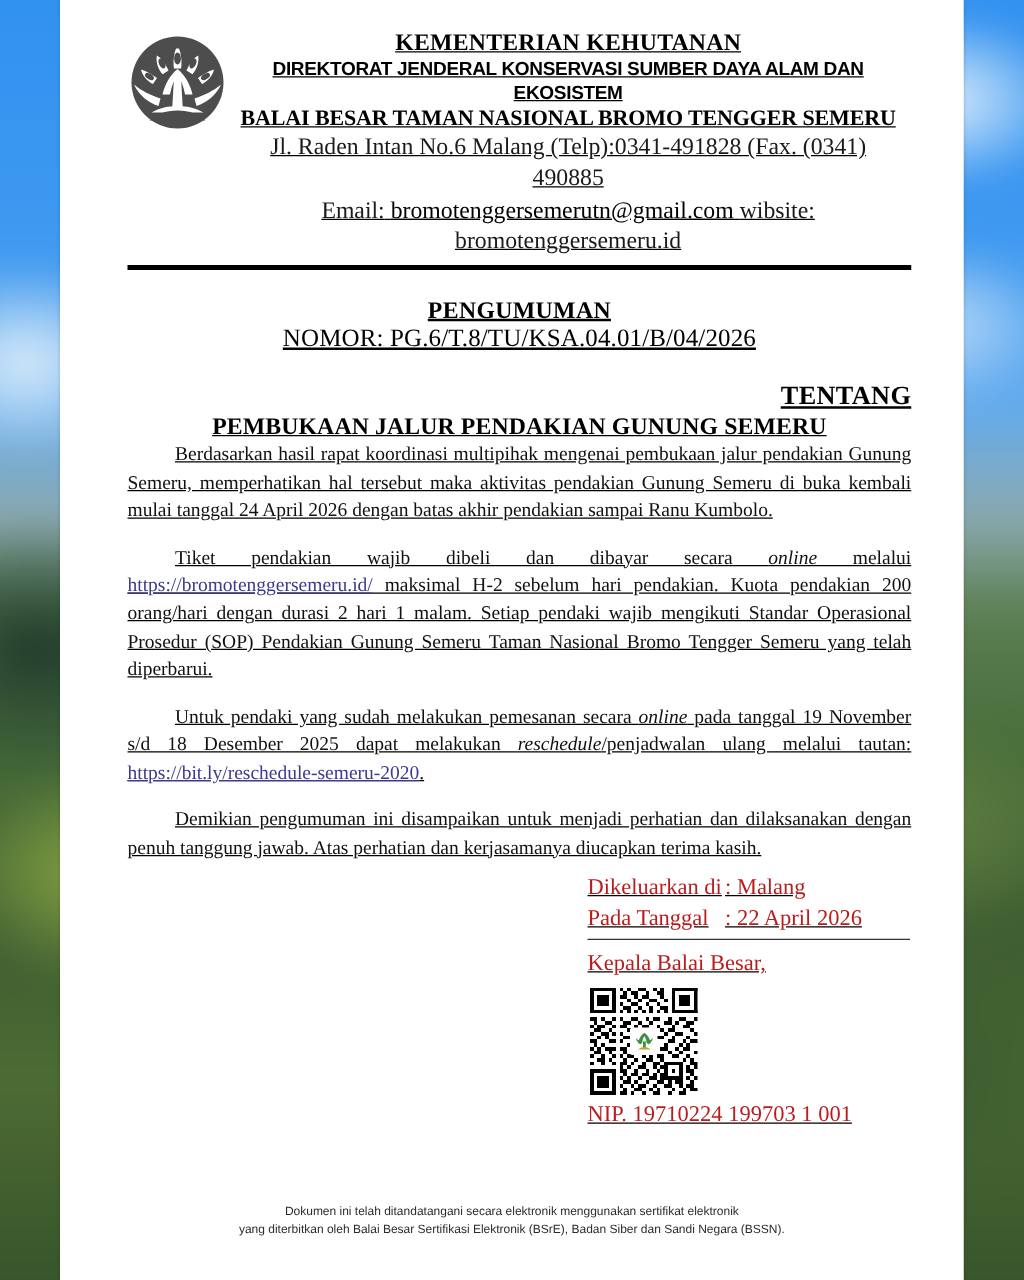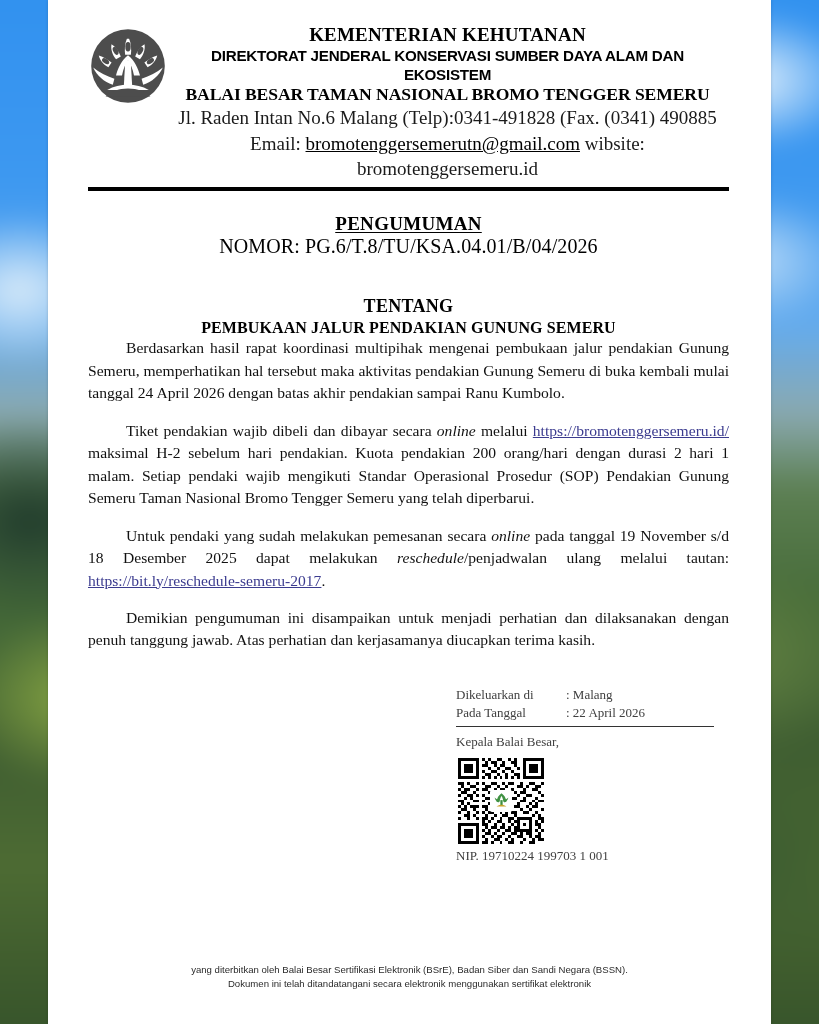--- a/index.html
+++ b/index.html
@@ -49,23 +49,24 @@
     top: 0;
     width: 723px;
     height: 1024px;
     background: #ffffff;
     z-index: 2;
     box-shadow: 0 0 3px rgba(0,0,0,0.18);
   }
 
   .inner {
     position: absolute;
-    left: 40px;
+    left: 54px;
     right: 42px;
     top: 0;
+    text-decoration: underline;
   }
 
   
   .kop {
     display: flex;
     align-items: flex-start;
     padding-top: 24px;
   }
   .logo-wrap {
     width: 84px;
@@ -127,29 +128,29 @@
     margin-top: 22px;
     letter-spacing: 0.3px;
   }
   .t-nomor {
     text-align: center;
     font-size: 20px;
     margin-top: 0;
     letter-spacing: 0.1px;
   }
   .t-tentang {
-    text-align: center;
-    font-size: 18px;
+    text-align: right;
+    font-size: 21px;
     font-weight: bold;
-    margin-top: 38px;
+    margin-top: 21px;
     letter-spacing: 0.3px;
   }
   .t-subject {
     text-align: center;
-    font-size: 16px;
+    font-size: 19px;
     font-weight: bold;
     margin-top: 2px;
     letter-spacing: 0.1px;
   }
 
   
   .body-wrap { }
   p.para {
     margin: 0 0 15px 0;
     font-size: 15.6px;
@@ -162,24 +163,24 @@
   p.para:last-child { margin-bottom: 0; }
   .it { font-style: italic; }
   a.doclink {
     color: #3b3b8f;
     text-decoration: underline;
     white-space: nowrap;
   }
 
   
   .sign {
-    margin-top: 34px;
+    margin-top: 7px;
     padding-left: 368px;
-    font-size: 13px;
-    color: #404040;
+    font-size: 18px;
+    color: #b91c1c;
   }
   .sign-row {
     display: flex;
     line-height: 1.4;
   }
   .sign-key { width: 110px; flex: 0 0 110px; }
   .sign-val { flex: 1 1 auto; }
   .sign-line {
     width: 258px;
     height: 1px;
@@ -281,21 +282,21 @@
 
     <div class="body-wrap">
 
       <p class="para">Berdasarkan hasil rapat koordinasi multipihak mengenai pembukaan jalur pendakian Gunung Semeru, memperhatikan hal tersebut maka aktivitas pendakian Gunung Semeru di buka kembali mulai tanggal 24 April 2026 dengan batas akhir pendakian sampai Ranu Kumbolo.</p>
 
       <p class="para">
         <span>Tiket pendakian wajib dibeli dan dibayar secara </span><span class="it">online</span><span> melalui </span><a class="doclink" href="#">https://bromotenggersemeru.id/</a><span> maksimal H-2 sebelum hari pendakian. Kuota pendakian 200 orang/hari dengan durasi 2 hari 1 malam. Setiap pendaki wajib mengikuti Standar Operasional Prosedur (SOP) Pendakian Gunung Semeru Taman Nasional Bromo Tengger Semeru yang telah diperbarui.</span>
       </p>
 
       <p class="para">
-        <span>Untuk pendaki yang sudah melakukan pemesanan secara </span><span class="it">online</span><span> pada tanggal 19 November s/d 18 Desember 2025 dapat melakukan </span><span class="it">reschedule</span><span>/penjadwalan ulang melalui tautan: </span><a class="doclink" href="#">https://bit.ly/reschedule-semeru-2017</a><span>.</span>
+        <span>Untuk pendaki yang sudah melakukan pemesanan secara </span><span class="it">online</span><span> pada tanggal 19 November s/d 18 Desember 2025 dapat melakukan </span><span class="it">reschedule</span><span>/penjadwalan ulang melalui tautan: </span><a class="doclink" href="#">https://bit.ly/reschedule-semeru-2020</a><span>.</span>
       </p>
 
       <p class="para">Demikian pengumuman ini disampaikan untuk menjadi perhatian dan dilaksanakan dengan penuh tanggung jawab. Atas perhatian dan kerjasamanya diucapkan terima kasih.</p>
     </div>
 
     <div class="sign">
       <div class="sign-row">
         <div class="sign-key">Dikeluarkan di</div>
         <div class="sign-val">: Malang</div>
       </div>
@@ -554,16 +555,16 @@
           </svg>
         </div>
       </div>
 
       <div class="sign-nip">NIP. 19710224 199703 1 001</div>
     </div>
 
   </div>
 
   <div class="footer">
+    <div>Dokumen ini telah ditandatangani secara elektronik menggunakan sertifikat elektronik</div>
     <div>yang diterbitkan oleh Balai Besar Sertifikasi Elektronik (BSrE), Badan Siber dan Sandi Negara (BSSN).</div>
-    <div>Dokumen ini telah ditandatangani secara elektronik menggunakan sertifikat elektronik</div>
   </div>
 </div>
 
 </body></html>

